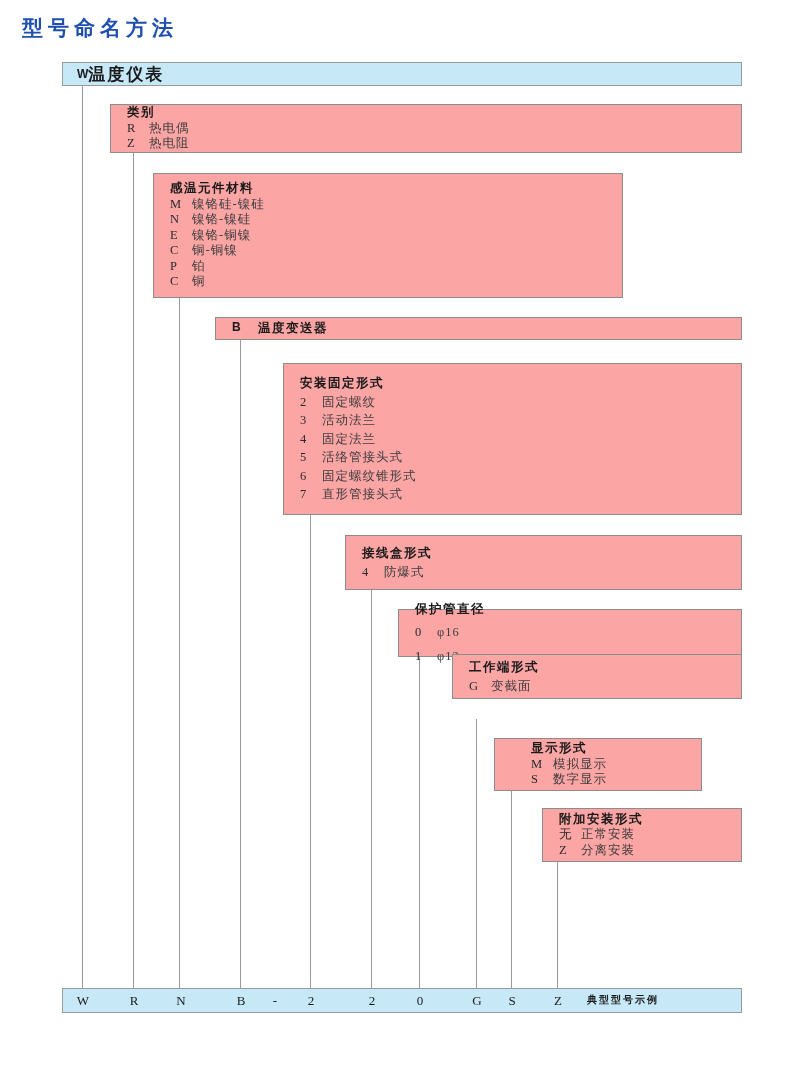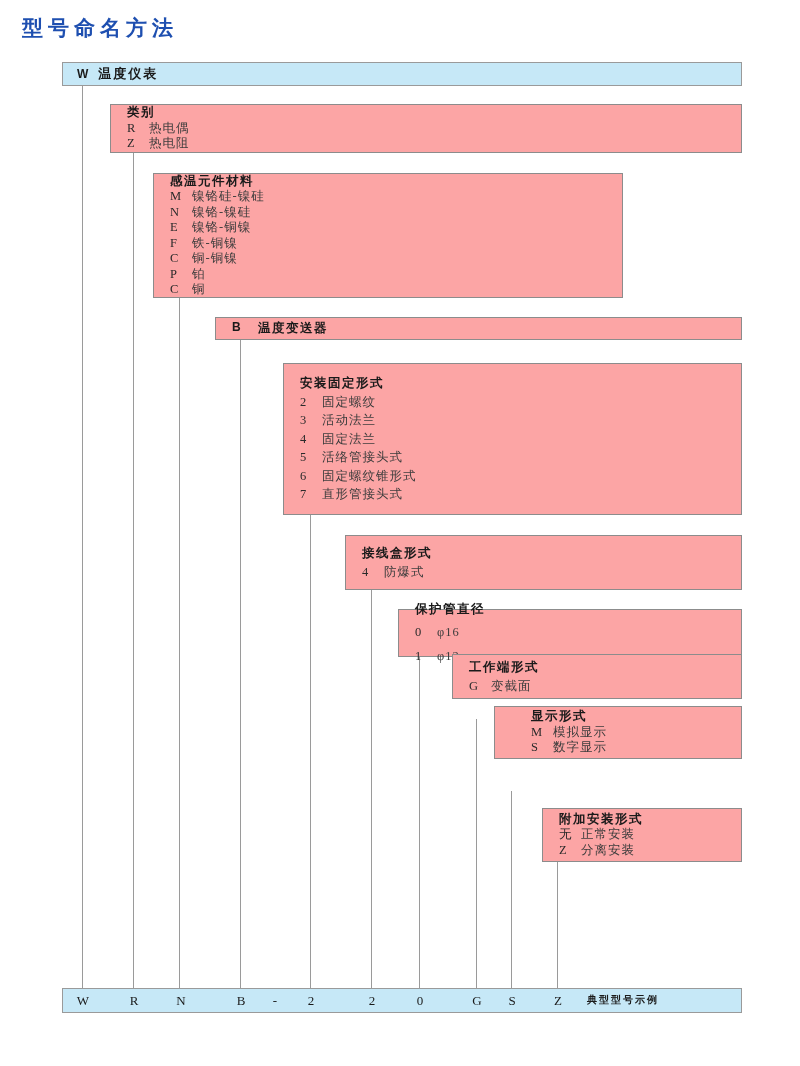--- a/index.html
+++ b/index.html
@@ -18,21 +18,21 @@
   .bar{
     position:absolute;left:62px;width:680px;
     background:#c6e8f7;border:1px solid #9a9a9a;box-sizing:border-box;
     font-size:13px;color:#1a1a1a;
   }
   .bar-top{top:62px;height:24px;display:flex;align-items:center;}
   .bar-top .bar-code{
     margin-left:14px;font-weight:bold;font-family:"Liberation Sans","DejaVu Sans",sans-serif;
     font-size:12px;
   }
-  .bar-top .bar-label{margin-left:10px;font-weight:bold;letter-spacing:2px;font-size:13px;}
+  .bar-top .bar-label{margin-left:0;font-weight:bold;letter-spacing:2px;font-size:17px;}
   .bar-bottom{top:988px;height:25px;}
   .bar-bottom .bcode{
     position:absolute;top:4px;transform:translateX(-50%);
     font-size:13px;color:#1a1a1a;white-space:nowrap;
   }
   .bar-bottom .bexample{
     position:absolute;top:4px;font-size:10px;font-weight:bold;
     letter-spacing:2px;color:#1a1a1a;white-space:nowrap;
   }
   .box{
@@ -97,23 +97,20 @@
     <div class="box-item">
       <span class="code">M</span><span>镍铬硅-镍硅</span>
     </div>
     <div class="box-item">
       <span class="code">N</span><span>镍铬-镍硅</span>
     </div>
     <div class="box-item">
       <span class="code">E</span><span>镍铬-铜镍</span>
     </div>
     <div class="box-item">
-      <span class="code">F</span><span>铁-铜镍</span>
-    </div>
-    <div class="box-item">
       <span class="code">C</span><span>铜-铜镍</span>
     </div>
     <div class="box-item">
       <span class="code">P</span><span>铂</span>
     </div>
     <div class="box-item">
       <span class="code">C</span><span>铜</span>
     </div>
   </div>
 
@@ -163,21 +160,21 @@
     </div>
   </div>
 
   <div class="box lh18" style="left:452px;top:654px;width:290px;height:45px;">
     <div class="box-title">工作端形式</div>
     <div class="box-item">
       <span class="code">G</span><span>变截面</span>
     </div>
   </div>
 
-  <div class="box lh15" style="left:494px;top:706px;width:248px;height:53px;padding-left:36px;">
+  <div class="box lh15" style="left:494px;top:738px;width:208px;height:53px;padding-left:36px;">
     <div class="box-title">显示形式</div>
     <div class="box-item">
       <span class="code">M</span><span>模拟显示</span>
     </div>
     <div class="box-item">
       <span class="code">S</span><span>数字显示</span>
     </div>
   </div>
 
   <div class="box lh15" style="left:542px;top:808px;width:200px;height:54px;">

